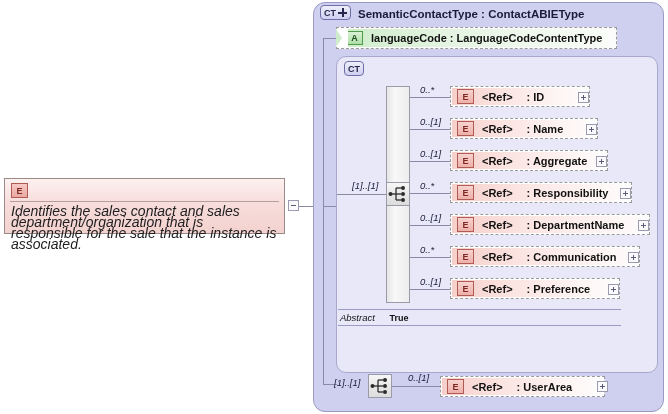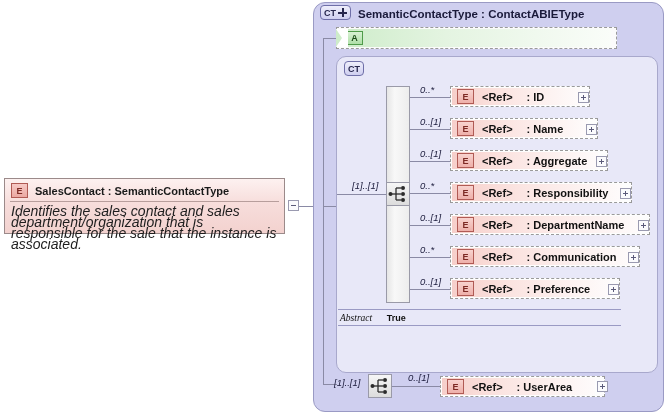--- a/index.html
+++ b/index.html
@@ -161,36 +161,35 @@
   .ref-name { margin-left:14px; }
 
   .card {
     position:absolute;
     font-style:italic; font-size:9.5px; color:#202040;
   }
 
   
   .abs-sep { position:absolute; height:1px; background:#9a9ac4; }
   .abs-row { position:absolute; font-size:9.5px; }
-  .abs-key { font-style:italic; color:#111;font-family:Liberation Serif, serif; }
+  .abs-key { font-style:italic; color:#111; }
   .abs-val { font-weight:bold; font-size:9px; color:#111; }
   .ct-doc {
     position:absolute; font-style:italic; font-size:9.5px;
     line-height:11.5px; color:#1a1a30;
   }
 </style>
 </head>
 <body>
 
 <div id="canvas">
 
   <div class="elem-card" style="left:4px; top:178px; width:281px; height:56px;">
     <div class="title-row">
       <span class="badge">E</span>
-      <span class="title-text">SalesContact : SemanticContactType</span>
     </div>
     <div class="divider"></div>
     <div class="doc">Identifies the sales contact and sales department/organization that is responsible for the sale that the instance is associated.</div>
   </div>
 
   <div class="expander" style="left:288px; top:200px;"></div>
 
   <div class="hline" style="left:299px; top:206px; width:16px;"></div>
 
   <div class="ct-outer" style="left:313px; top:2px; width:351px; height:410px;">
@@ -210,20 +209,21 @@
   <div class="hline" style="left:323px; top:206px; width:14px;"></div>
   <div class="hline" style="left:323px; top:384px; width:14px;"></div>
 
   <div class="attr-wrap" style="left:336px; top:27px; width:281px; height:22px;">
     <div class="attr-dash"></div>
     <div class="attr-body">
       <svg width="12" height="18" style="position:absolute;left:0;top:0;">
         <polygon points="0,0 12,0 12,18 0,18 6,9" fill="#ffffff"></polygon>
       </svg>
       <span class="attr-badge">A</span>
+      <span class="attr-label">languageCode : LanguageCodeContentType</span>
     </div>
   </div>
 
   <div class="ct-inner" style="left:336px; top:56px; width:322px; height:317px;">
   </div>
 
   <div class="ct-tag" style="left:344px; top:61px;">
     <span class="ct-pill">
       <span>CT</span>
     </span>

